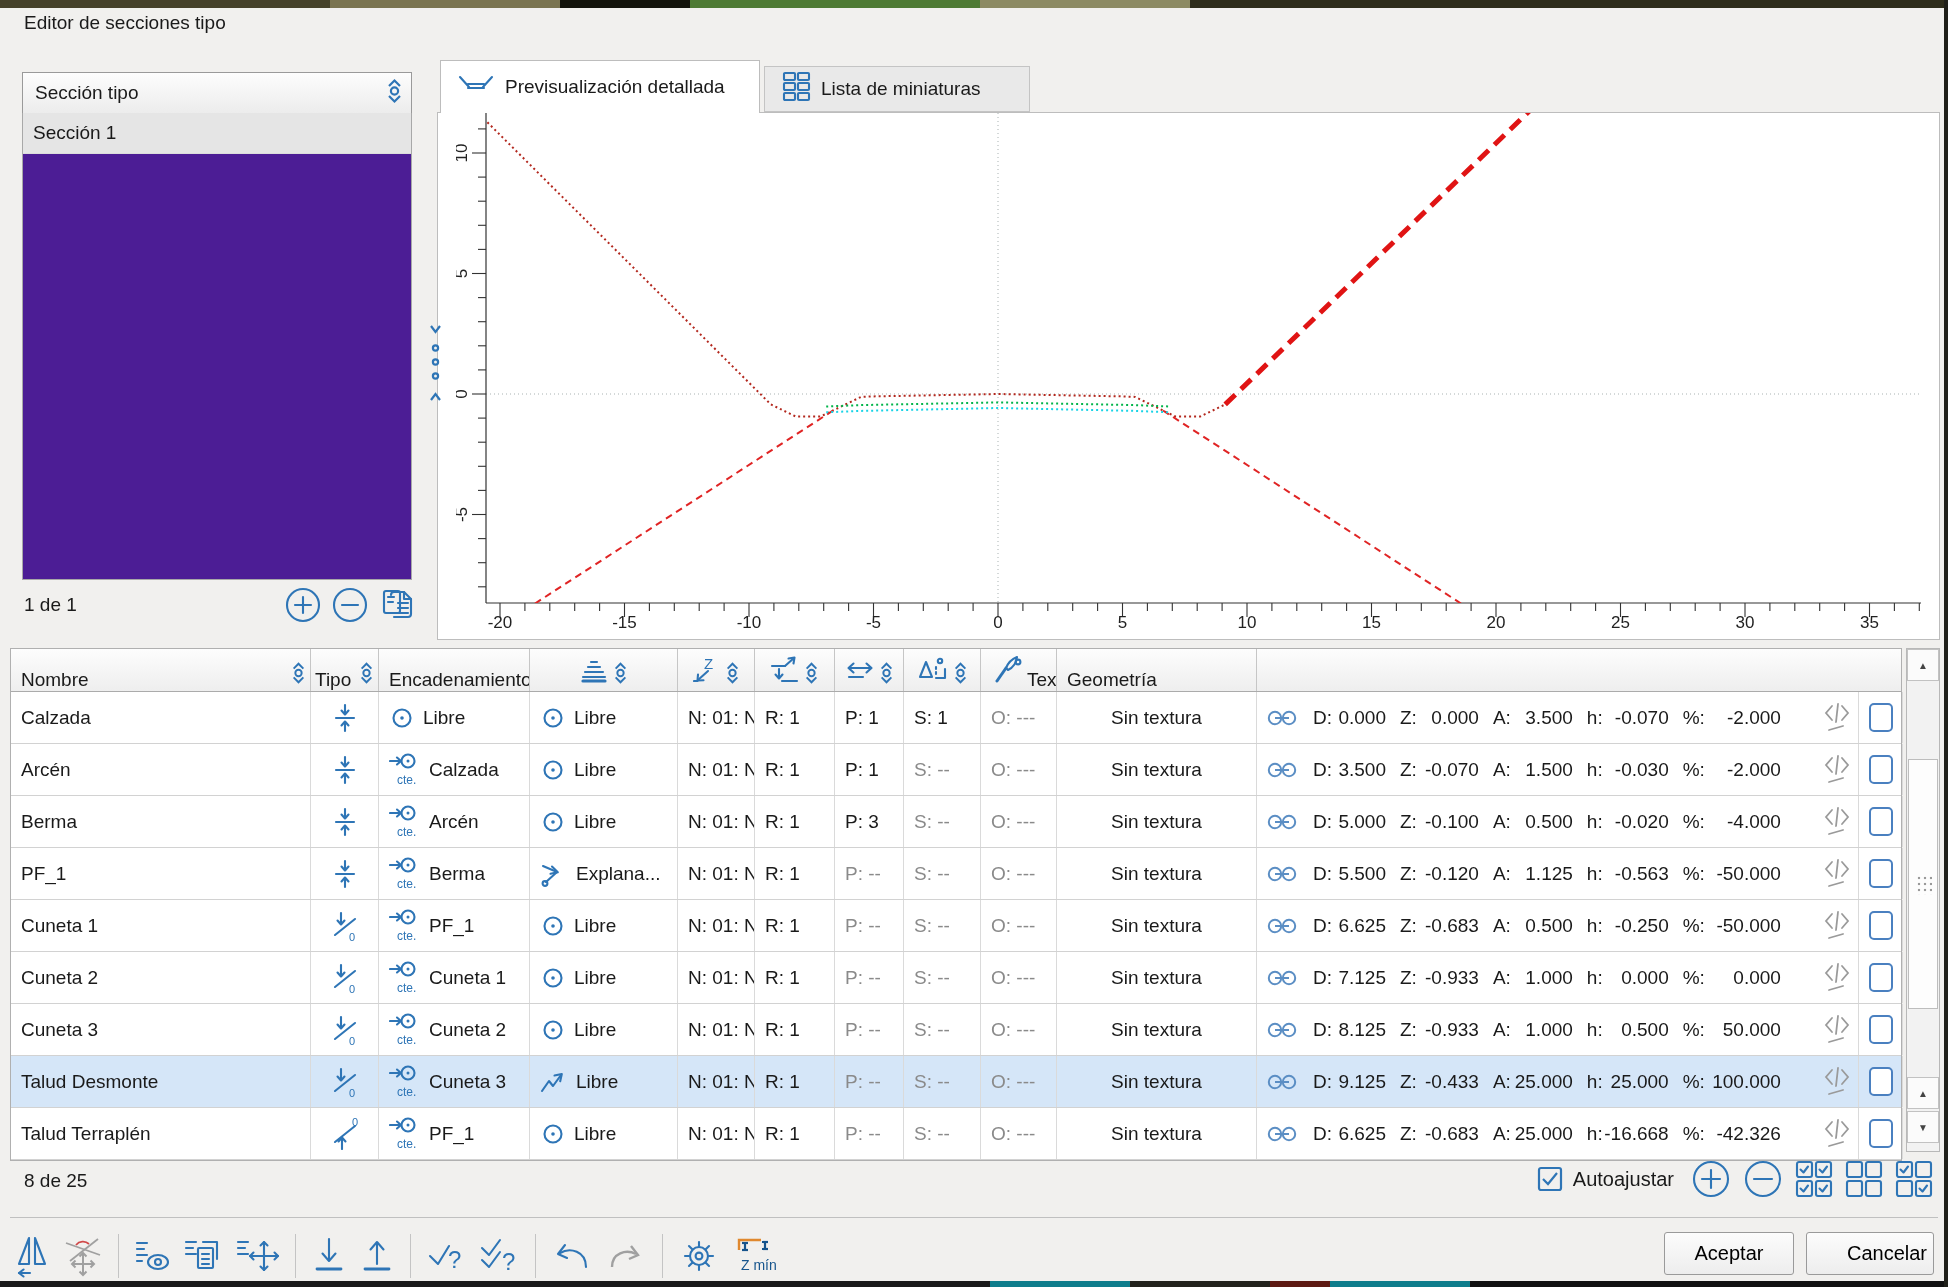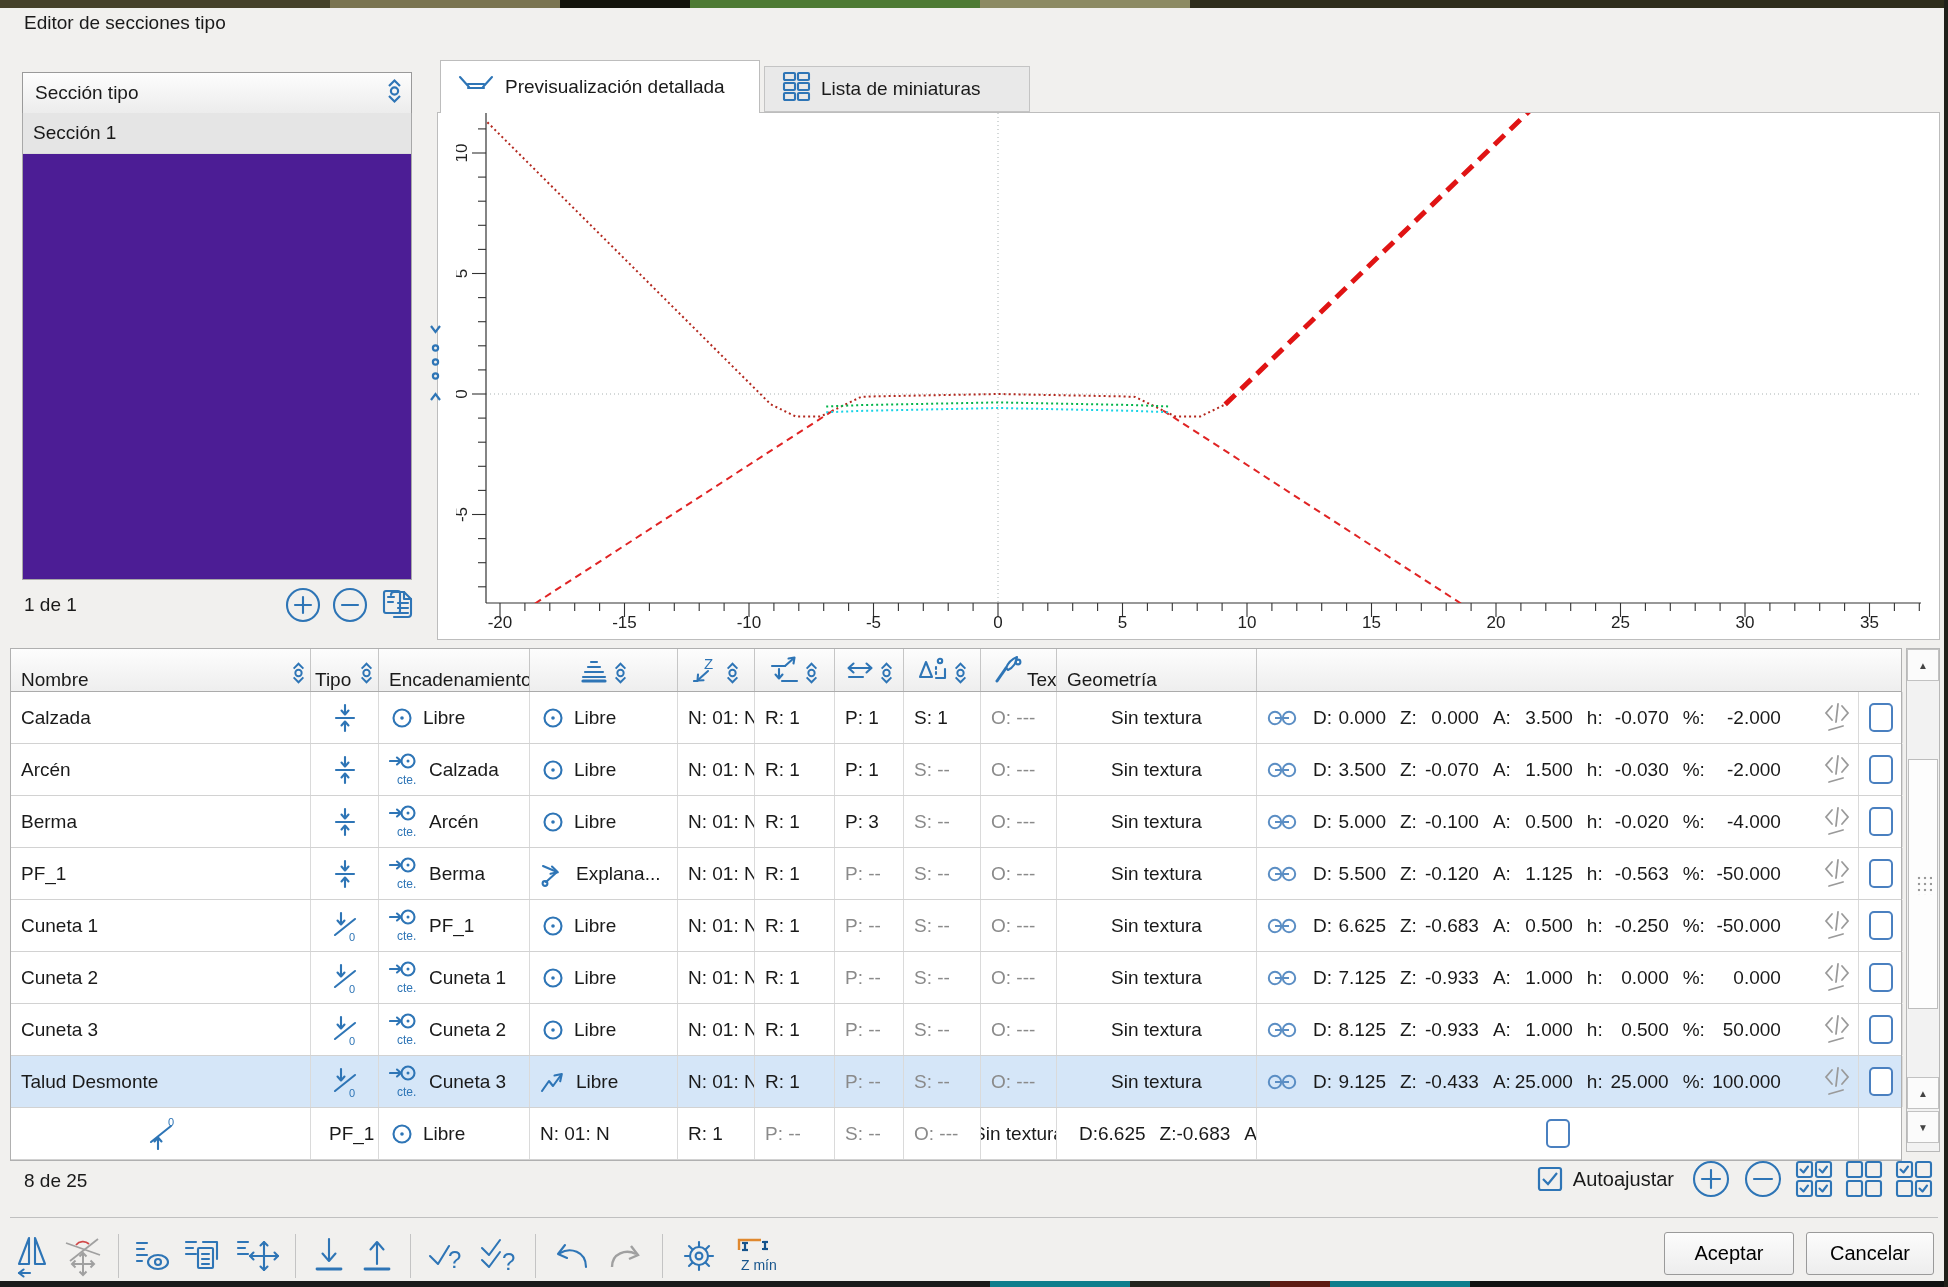--- a/index.html
+++ b/index.html
@@ -68,21 +68,21 @@
   
   .status-count{position:absolute;left:24px;top:1170px;font-size:19px;}
   .status-right{position:absolute;right:14px;top:1158px;display:flex;align-items:center;gap:10px;text-align:right;}
   .autofit-lbl{font-size:20px;margin-right:6px;}
   .divider{position:absolute;left:10px;top:1217px;width:1928px;border-top:1px solid #c0c0c0;}
   .toolbar{position:absolute;left:14px;top:1228px;display:flex;align-items:center;gap:10px;height:56px;}
   .tsep{width:1px;height:44px;background:#c4c4c4;margin:0 4px;}
   .btn{position:absolute;top:1232px;height:43px;box-sizing:border-box;background:linear-gradient(#fcfcfc,#ededed);
     border:1px solid #9a9a9a;border-radius:3px;font-size:20px;font-family:"Liberation Sans",sans-serif;cursor:pointer;}
   .btn-ok{left:1664px;width:130px;}
-  .btn-cancel{left:1806px;width:128px;}
+  .btn-cancel{left:1806px;width:128px;text-align:right;}
 </style>
 </head>
 <body>
 
 <div class="screen">
   <div class="edge-top"></div>
   <div class="edge-bottom"></div>
   <div class="edge-right"></div>
 
   <div class="title">Editor de secciones tipo</div>
@@ -949,20 +949,21 @@
                   <line x1="16" y1="7" x2="14" y2="25"></line>
                   <line x1="7" y1="33" x2="21" y2="29"></line>
                 </g>
               </svg></span>
           </div>
           <div class="tcell c-center">
             <div class="cbx"></div>
           </div>
         </div>
         <div class="trow">
+          <div class="tcell">Talud Terraplén</div>
           <div class="tcell c-center">
             <svg width="28" height="32" viewBox="0 0 28 32">
               <g class="ic">
                 <line x1="4" y1="24" x2="24" y2="8"></line>
                 <line x1="11" y1="31" x2="11" y2="20"></line>
                 <path d="M7.5 23.5 L11 19.5 L14.5 23.5"></path>
               </g>
               <text class="ict" x="21" y="8">0</text>
             </svg>
           </div>

